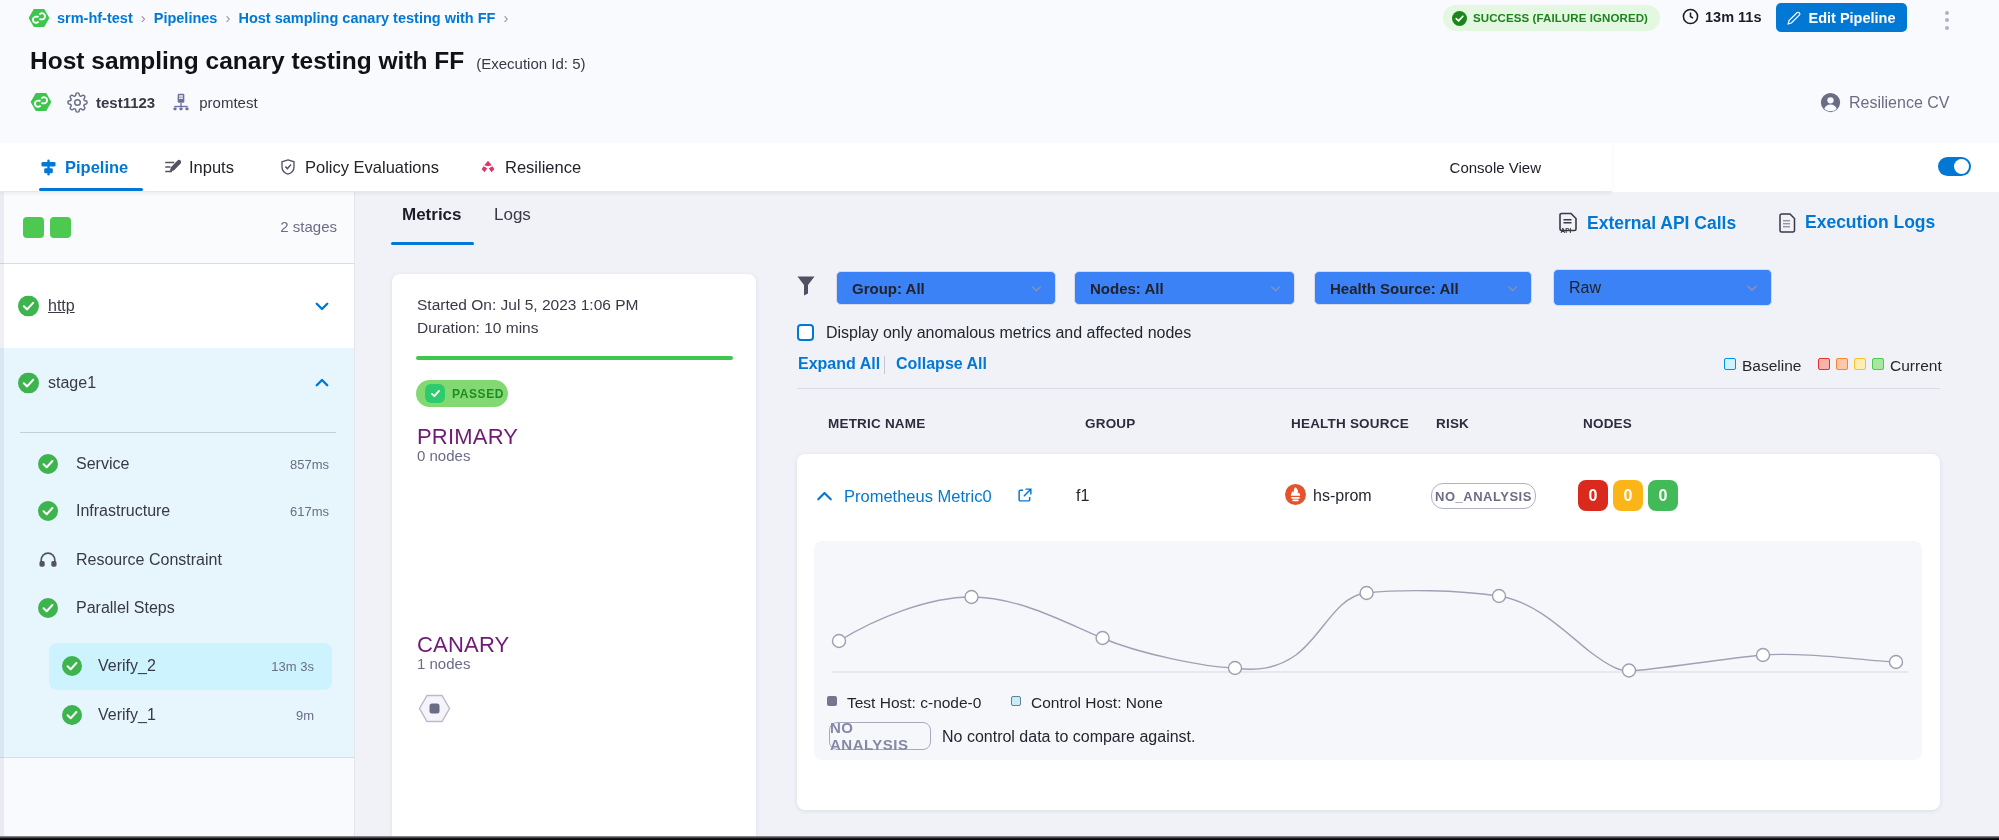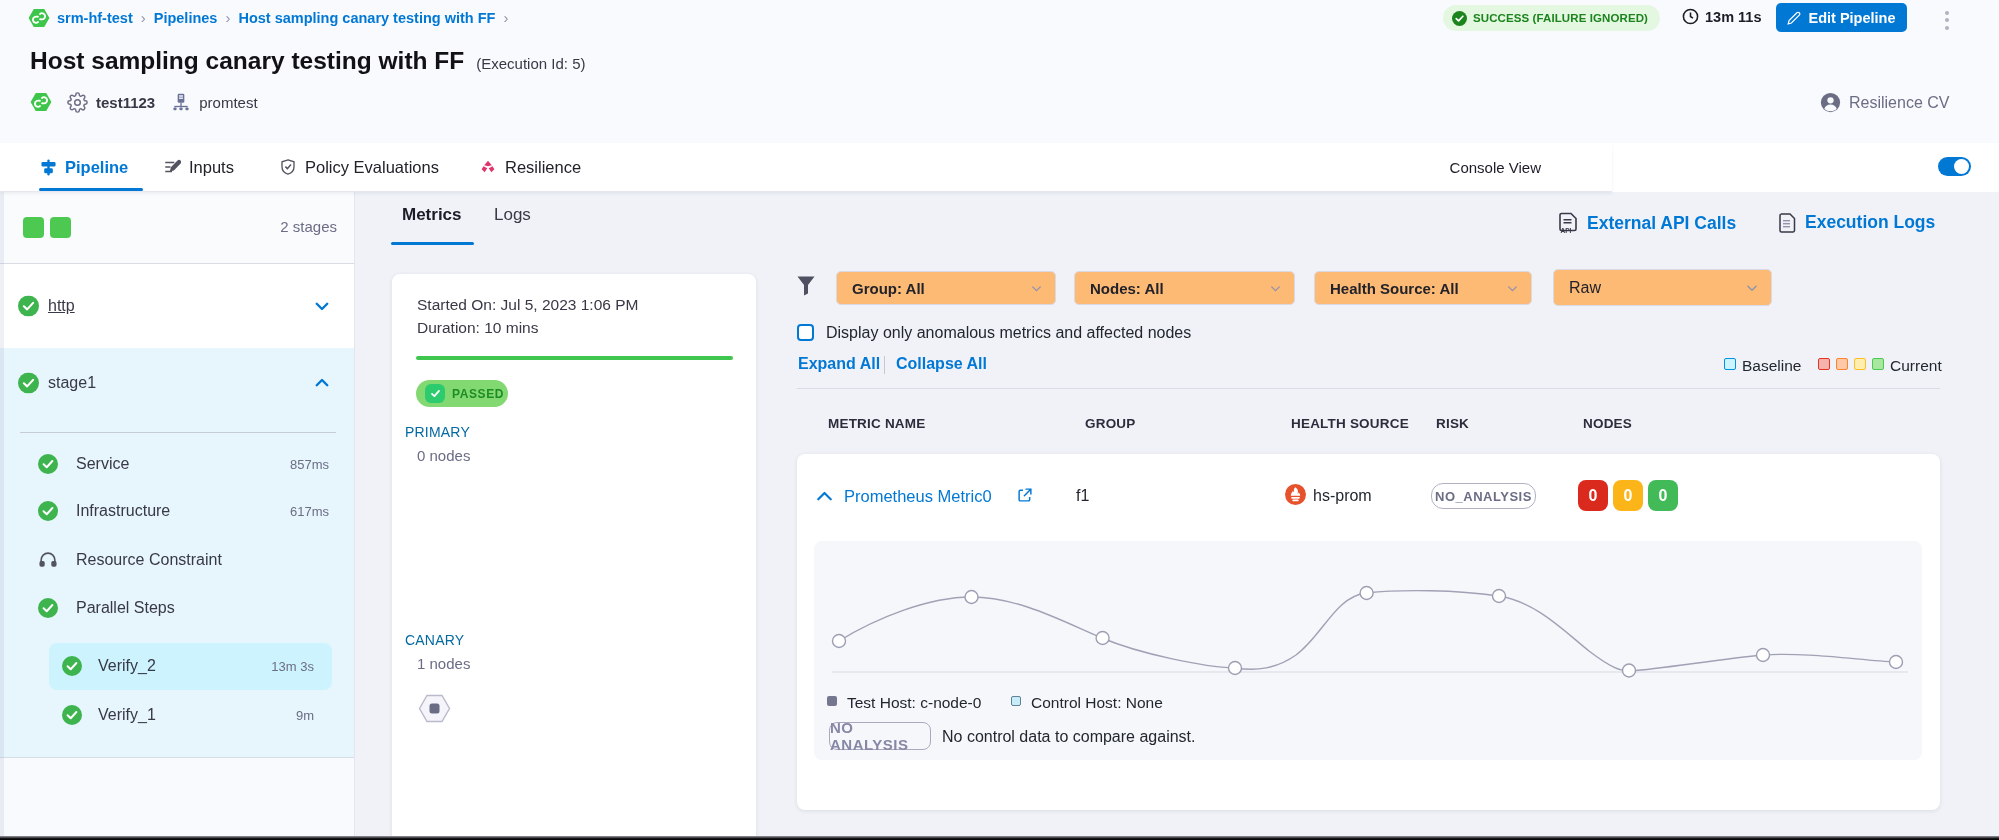--- a/index.html
+++ b/index.html
@@ -60,24 +60,24 @@
 #underline2 { position:absolute; left:36px; top:50px; width:83px; height:3px; background:#0278d5; border-radius:2px; }
 .toplink { position:absolute; top:20px; display:flex; align-items:center; font-size:17.5px; font-weight:700; color:#0278d5; }
 .toplink span { margin-left:9px; }
 
 #midcard { position:absolute; left:37px; top:82px; width:364px; height:562px; background:#fff; border-radius:8px 8px 0 0; box-shadow:0 1px 4px rgba(40,41,61,.10); }
 #midcard .ln { position:absolute; left:25px; font-size:15.5px; color:#383946; }
 #gbar { position:absolute; left:24px; top:82px; width:317px; height:4px; background:#3fc64f; border-radius:2px; }
 #passed { position:absolute; left:24px; top:106px; width:92px; height:27px; background:#83d971; border-radius:13.5px; display:flex; align-items:center; }
 #passed .ic { width:20px; height:19px; border-radius:6px; background:#2bcb6e; margin-left:9px; display:flex; align-items:center; justify-content:center; }
 #passed .tx { color:#1e8c25; font-size:12px; font-weight:700; letter-spacing:.6px; margin-left:7px; }
-.grp { position:absolute; left:13px; font-size:14px; color:#0369a1; letter-spacing:.2px; }
+.grp { position:absolute; left:25px; font-size:22px; color:#701a75; letter-spacing:.2px; }
 .grpn { position:absolute; left:25px; font-size:15px; color:#6b6d85; }
 
-.dd { position:absolute; background:#fdba74; border:1px solid #d9dae5; border-radius:5px; display:flex; align-items:center; justify-content:space-between; padding:0 12px 0 15px; }
+.dd { position:absolute; background:#3b82f6; border:1px solid #d9dae5; border-radius:5px; display:flex; align-items:center; justify-content:space-between; padding:0 12px 0 15px; }
 .dd .t { font-size:15px; font-weight:600; color:#22222a; }
 #dd4 .t { font-size:16px; font-weight:400; }
 .chkbox { position:absolute; left:442px; top:132px; width:17px; height:17px; border:2px solid #0278d5; border-radius:4px; background:#fff; }
 #chklbl { position:absolute; left:471px; top:132px; font-size:16px; color:#22272f; }
 .blink { position:absolute; top:163px; font-size:16px; font-weight:700; color:#0278d5; }
 #vbar { position:absolute; left:529px; top:164px; width:1px; height:18px; background:#c6c7d4; }
 
 .lgsq { position:absolute; width:12px; height:12px; border-radius:2px; }
 .lgtx { position:absolute; font-size:15.5px; color:#22272f; }
 #hdrdiv { position:absolute; left:442px; top:196px; width:1143px; height:1px; background:#d9dbe6; }

